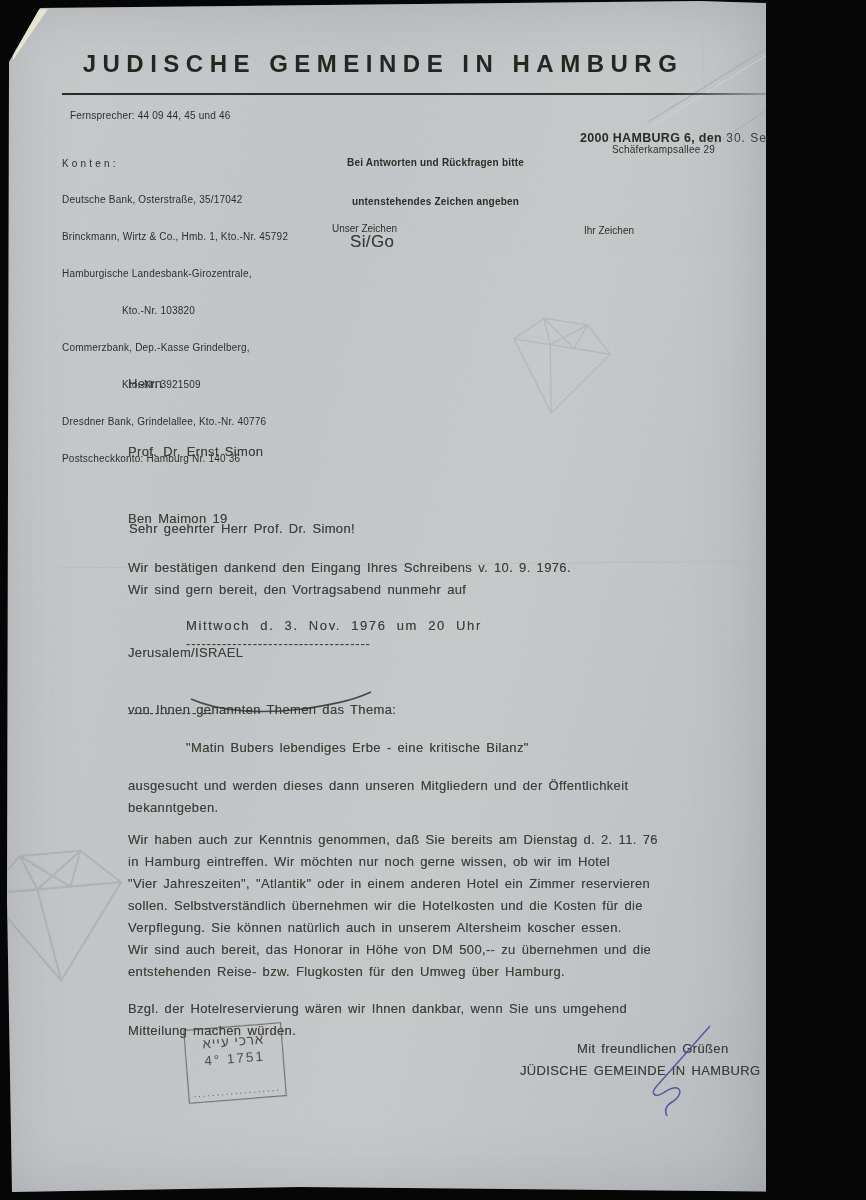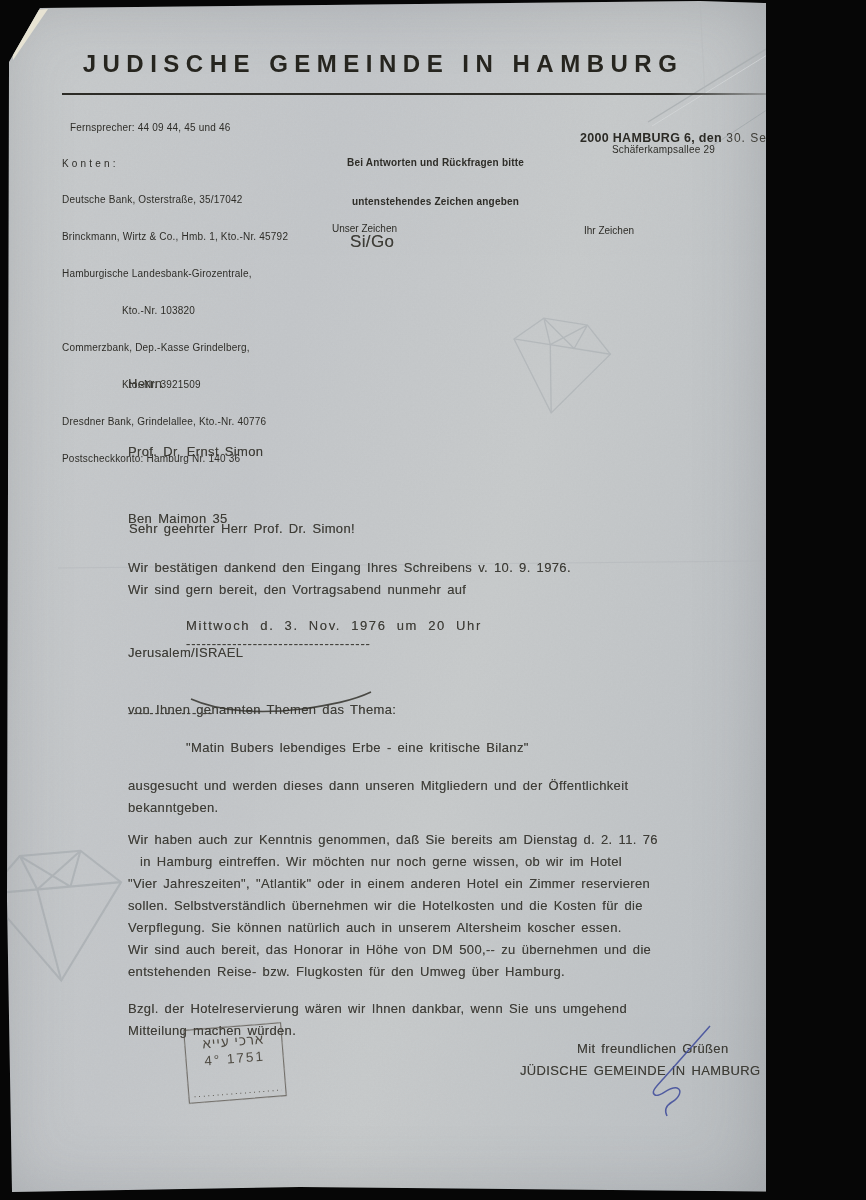--- a/index.html
+++ b/index.html
@@ -74,21 +74,21 @@
     </svg>
 
     <svg class="overlay" width="866" height="1200">
       <polygon points="10,12 48,9 13,60" fill="#e9e5d4" opacity="0.95"></polygon>
       <polygon points="828,10 858,38 834,36" fill="#ddd9c9" opacity="0.8"></polygon>
     </svg>
 
     <div class="abs lh-title">JUDISCHE GEMEINDE IN HAMBURG</div>
     <div class="abs rule"></div>
 
-    <div class="abs pt" style="top:122px;left:62px;padding-left:8px;">Fernsprecher: 44 09 44, 45 und 46</div>
+    <div class="abs pt" style="top:110px;left:62px;padding-left:8px;">Fernsprecher: 44 09 44, 45 und 46</div>
 
     <div class="abs pt" style="top:133px;left:62px;">
       <div>K o n t e n :</div>
       <div>Deutsche Bank, Osterstraße, 35/17042</div>
       <div>Brinckmann, Wirtz &amp; Co., Hmb. 1, Kto.-Nr. 45792</div>
       <div>Hamburgische Landesbank-Girozentrale,</div>
       <div class="indent">Kto.-Nr. 103820</div>
       <div>Commerzbank, Dep.-Kasse Grindelberg,</div>
       <div class="indent">Kto.-Nr. 3921509</div>
       <div>Dresdner Bank, Grindelallee, Kto.-Nr. 40776</div>
@@ -107,37 +107,37 @@
       <path d="M805,112 C793,122 789,147 799,161 C809,174 825,171 833,154 C839,142 841,124 837,111" stroke="#44509c" stroke-width="1.7" fill="none" opacity=".9"></path>
     </svg>
 
     <div class="abs ref-label" style="top:223px;left:332px;">Unser Zeichen</div>
     <div class="abs tw refval">Si/Go</div>
     <div class="abs ref-label" style="top:225px;left:584px;">Ihr Zeichen</div>
 
     <div class="abs tw" style="top:328px;left:128px;line-height:22.5px;">
       <div>Herrn</div>
       <div>Prof. Dr. Ernst Simon</div>
-      <div>Ben Maimon 35</div>
+      <div>Ben Maimon 19</div>
       <div style="height:21px;"></div>
       <div>Jerusalem/ISRAEL</div>
       <div style="margin-top:-7px;letter-spacing:1px;">----------------</div>
     </div>
 
     <div class="abs tw" style="top:521px;left:129px;">Sehr geehrter Herr Prof. Dr. Simon!</div>
     <div class="abs tw" style="top:560px;left:128px;">Wir bestätigen dankend den Eingang Ihres Schreibens v. 10. 9. 1976.</div>
     <div class="abs tw" style="top:582px;left:128px;">Wir sind gern bereit, den Vortragsabend nunmehr auf</div>
     <div class="abs tw ev" style="top:618px;left:186px;">Mittwoch d. 3. Nov. 1976 um 20 Uhr</div>
     <div class="abs tw" style="top:636px;left:186px;letter-spacing:.8px;">------------------------------------</div>
     <div class="abs tw" style="top:702px;left:128px;">von Ihnen genannten Themen das Thema:</div>
     <div class="abs tw" style="top:740px;left:186px;">"Matin Bubers lebendiges Erbe - eine kritische Bilanz"</div>
     <div class="abs tw" style="top:778px;left:128px;">ausgesucht und werden dieses dann unseren Mitgliedern und der Öffentlichkeit</div>
     <div class="abs tw" style="top:800px;left:128px;">bekanntgeben.</div>
     <div class="abs tw" style="top:832px;left:128px;">Wir haben auch zur Kenntnis genommen, daß Sie bereits am Dienstag d. 2. 11. 76</div>
-    <div class="abs tw" style="top:854px;left:128px;margin-left:12px;">in Hamburg eintreffen. Wir möchten nur noch gerne wissen, ob wir im Hotel</div>
+    <div class="abs tw" style="top:854px;left:128px;">in Hamburg eintreffen. Wir möchten nur noch gerne wissen, ob wir im Hotel</div>
     <div class="abs tw" style="top:876px;left:128px;">"Vier Jahreszeiten", "Atlantik" oder in einem anderen Hotel ein Zimmer reservieren</div>
     <div class="abs tw" style="top:898px;left:128px;">sollen. Selbstverständlich übernehmen wir die Hotelkosten und die Kosten für die</div>
     <div class="abs tw" style="top:920px;left:128px;">Verpflegung. Sie können natürlich auch in unserem Altersheim koscher essen.</div>
     <div class="abs tw" style="top:942px;left:128px;">Wir sind auch bereit, das Honorar in Höhe von DM 500,-- zu übernehmen und die</div>
     <div class="abs tw" style="top:964px;left:128px;">entstehenden Reise- bzw. Flugkosten für den Umweg über Hamburg.</div>
     <div class="abs tw" style="top:1001px;left:128px;">Bzgl. der Hotelreservierung wären wir Ihnen dankbar, wenn Sie uns umgehend</div>
     <div class="abs tw" style="top:1023px;left:128px;">Mitteilung machen würden.</div>
 
     <svg class="overlay" width="866" height="1200">
       <path d="M191,699 C220,712 262,714 302,709 C330,705 352,701 371,692" stroke="#34332d" stroke-width="1.6" fill="none" opacity=".85"></path>

